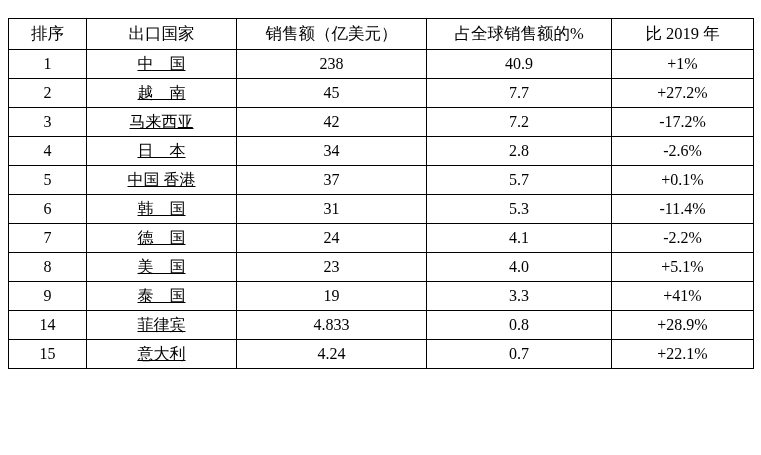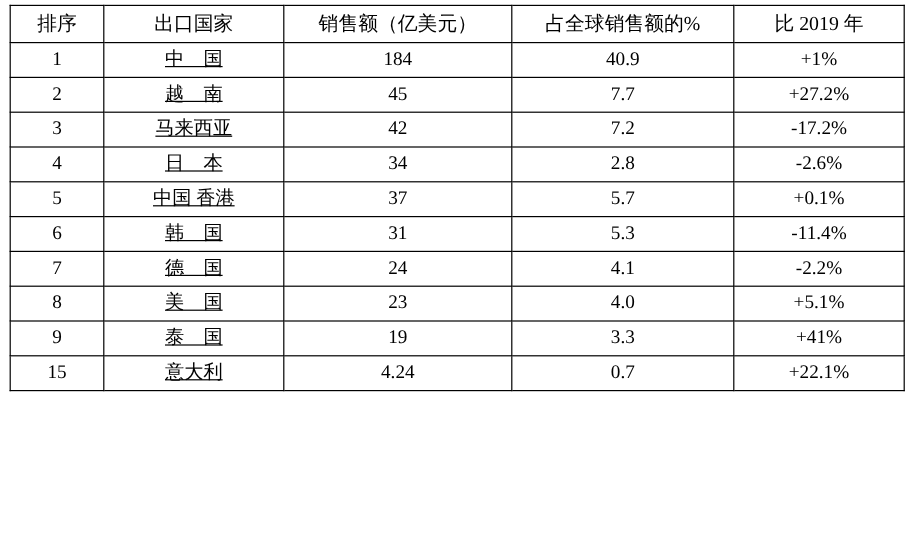--- a/index.html
+++ b/index.html
@@ -12,21 +12,21 @@
     height: 455px;
     font-family: "Liberation Serif", "DejaVu Serif", serif;
     color: #000000;
     overflow: hidden;
   }
   #sheet {
     position: relative;
     width: 761px;
     height: 455px;
     box-sizing: border-box;
-    padding: 4px 8px 6px 8px;
+    padding: 18px 8px 6px 8px;
   }
   table.data-table {
     width: 745px;
     border-collapse: collapse;
     table-layout: fixed;
     margin: 0 auto;
   }
   table.data-table th,
   table.data-table td {
     border: 1px solid #000000;
@@ -72,21 +72,21 @@
         <th>出口国家</th>
         <th>销售额（亿美元）</th>
         <th>占全球销售额的%</th>
         <th>比 2019 年</th>
       </tr>
     </thead>
     <tbody>
       <tr>
         <td>1</td>
         <td class="country-cell">中　国</td>
-        <td>184</td>
+        <td>238</td>
         <td>40.9</td>
         <td>+1%</td>
       </tr>
       <tr>
         <td>2</td>
         <td class="country-cell">越　南</td>
         <td>45</td>
         <td>7.7</td>
         <td>+27.2%</td>
       </tr>
@@ -133,20 +133,27 @@
         <td>+5.1%</td>
       </tr>
       <tr>
         <td>9</td>
         <td class="country-cell">泰　国</td>
         <td>19</td>
         <td>3.3</td>
         <td>+41%</td>
       </tr>
       <tr>
+        <td>14</td>
+        <td class="country-cell">菲律宾</td>
+        <td>4.833</td>
+        <td>0.8</td>
+        <td>+28.9%</td>
+      </tr>
+      <tr>
         <td>15</td>
         <td class="country-cell">意大利</td>
         <td>4.24</td>
         <td>0.7</td>
         <td>+22.1%</td>
       </tr>
     </tbody>
   </table>
 </div>
 

